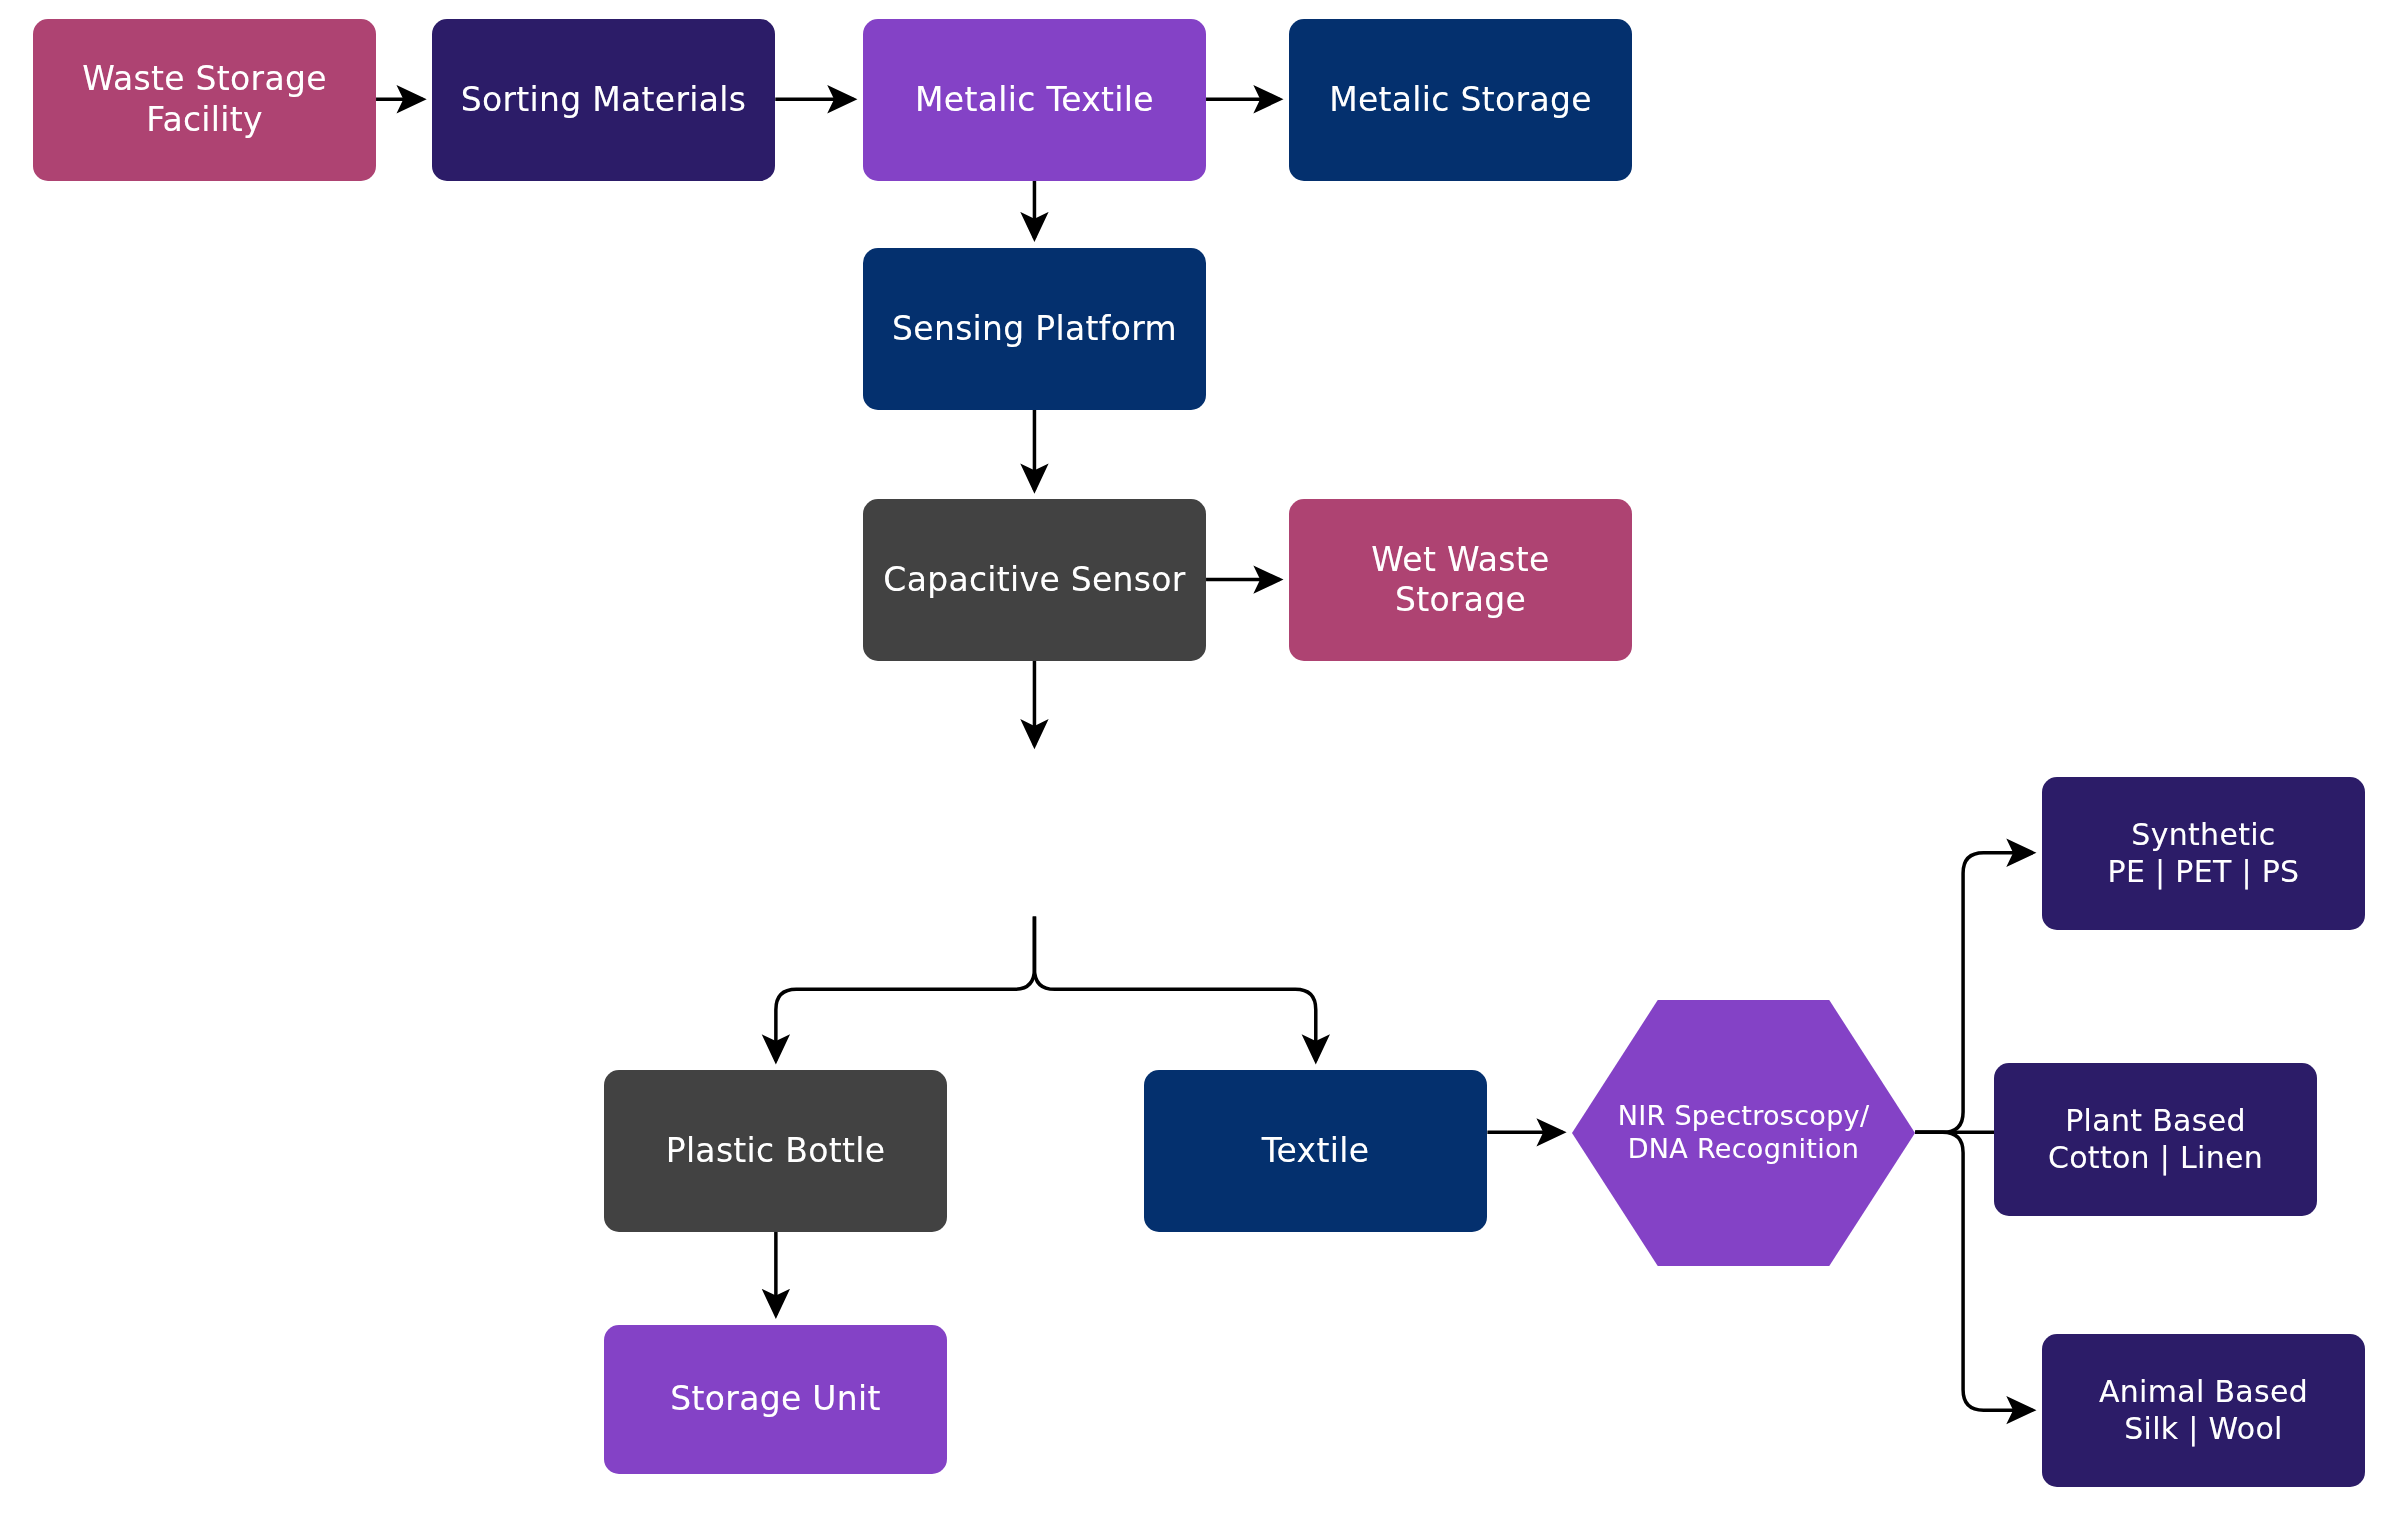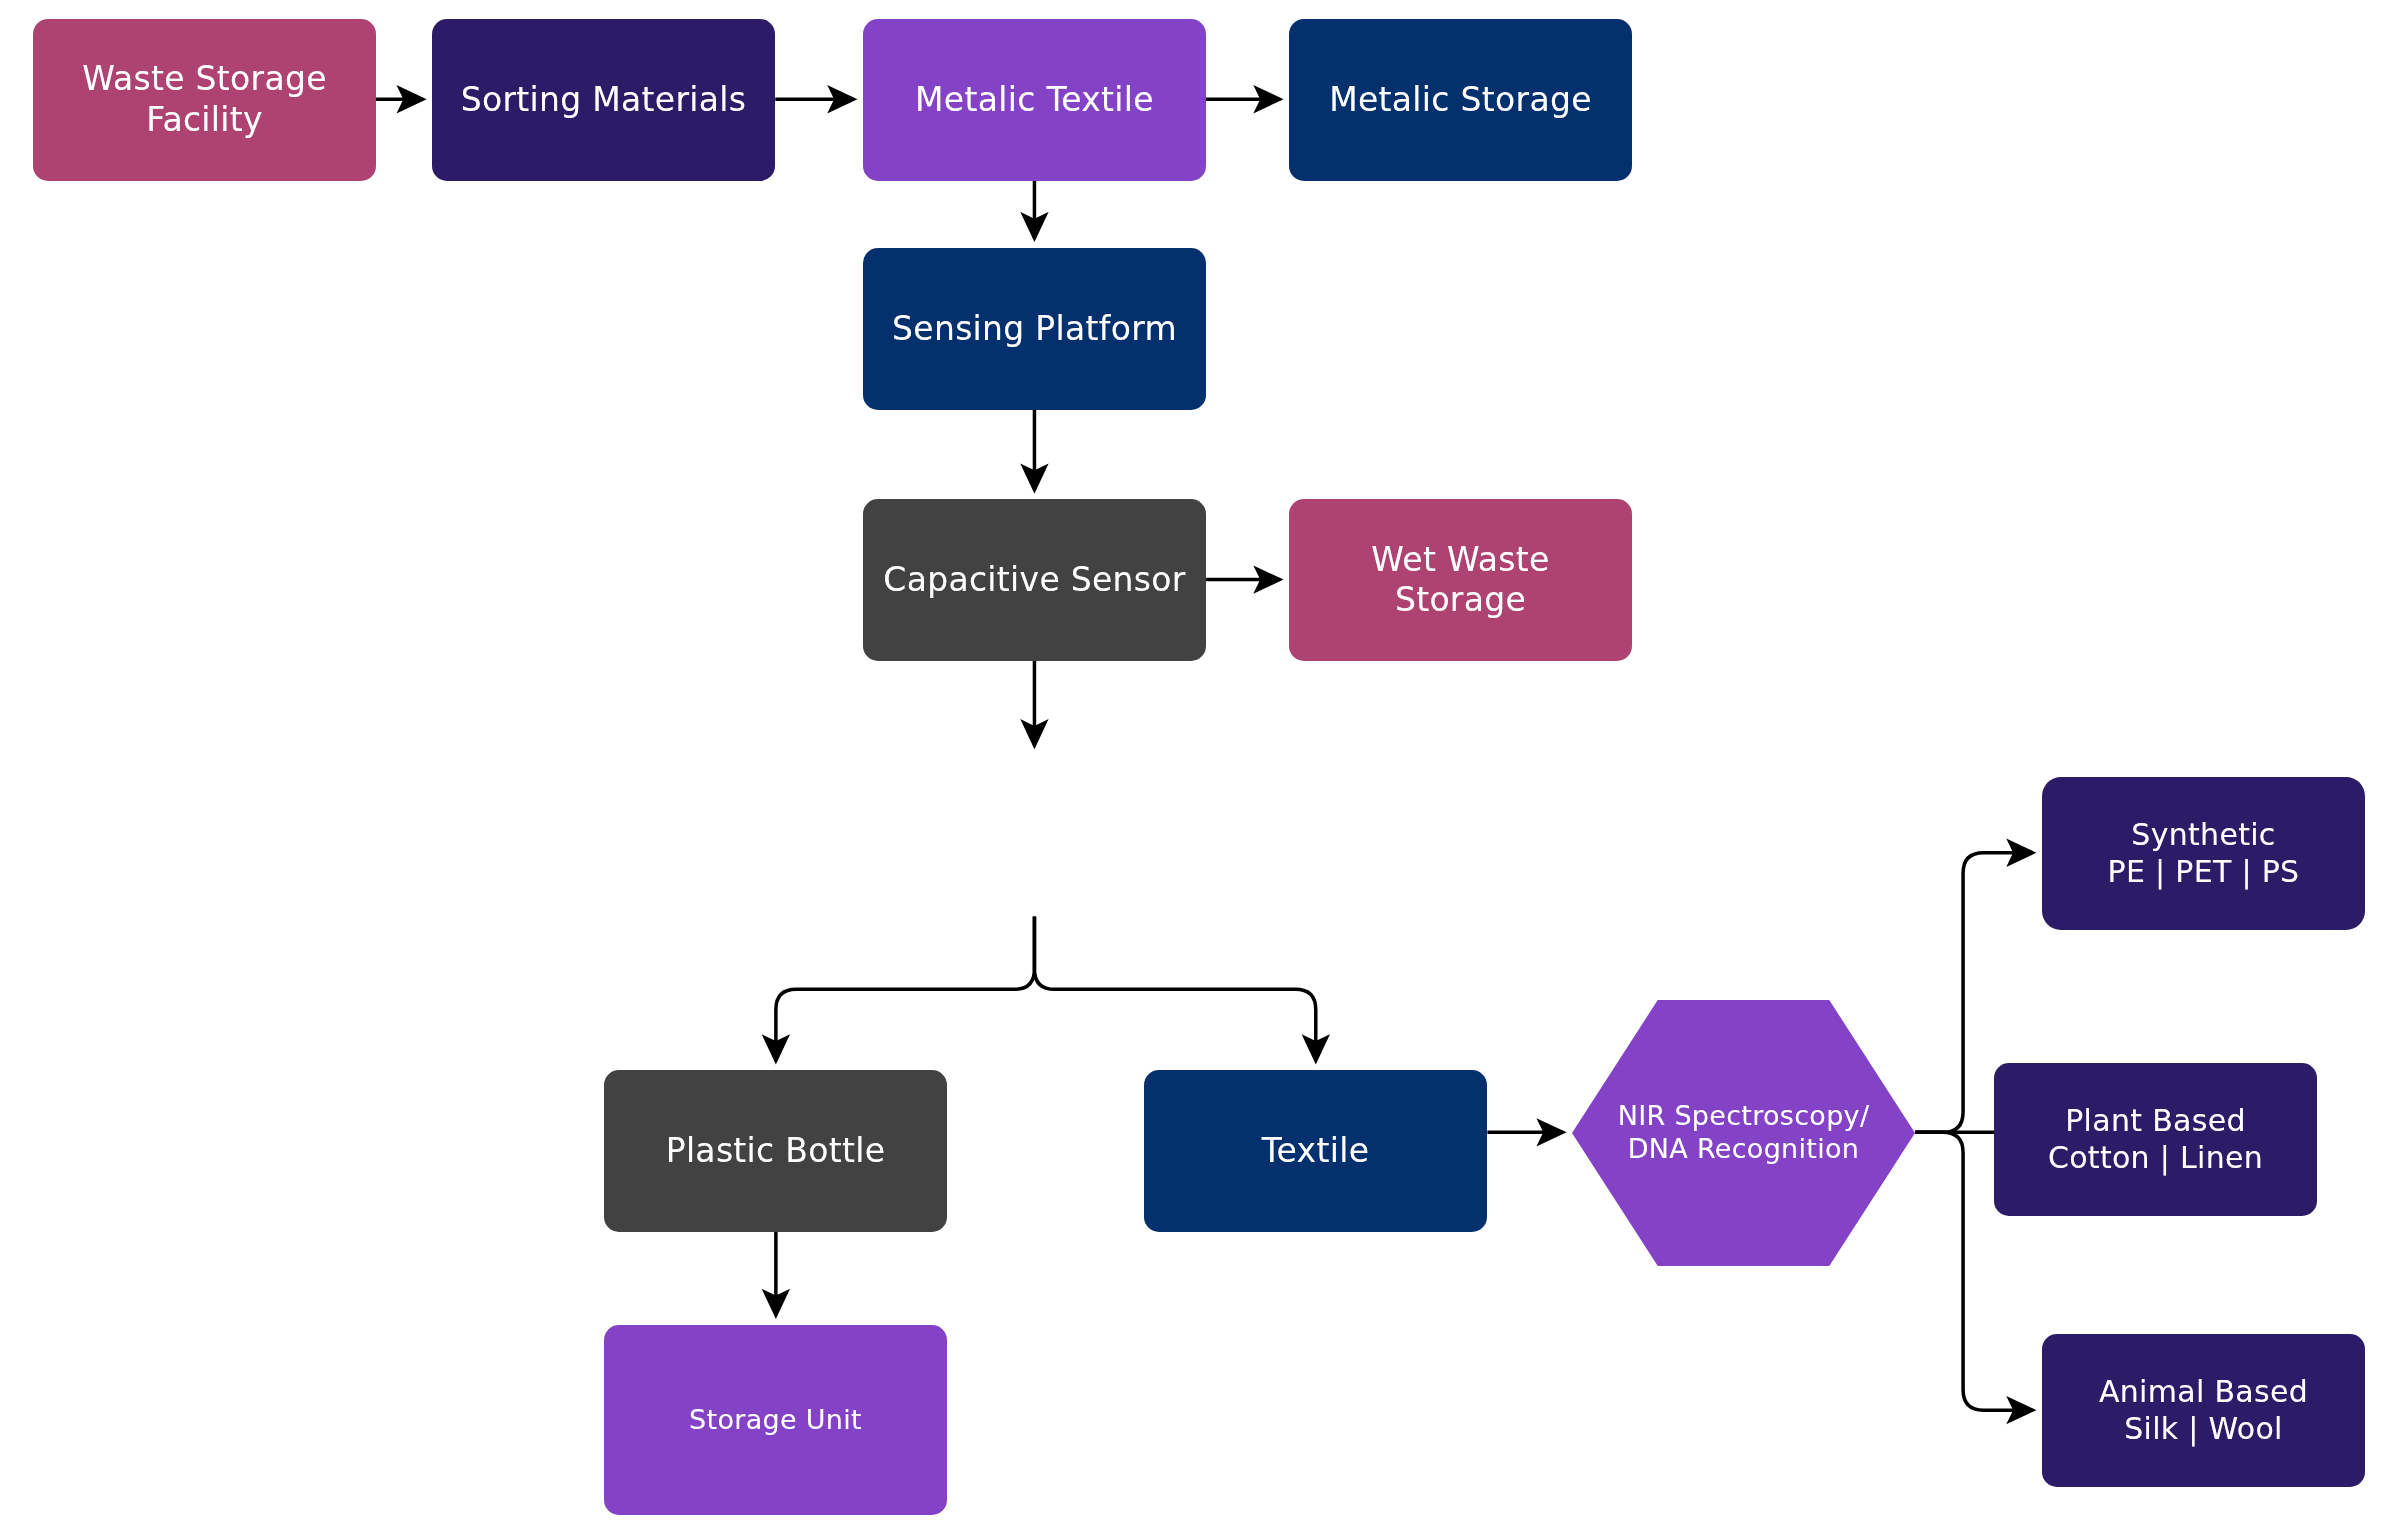--- a/index.html
+++ b/index.html
@@ -123,33 +123,33 @@
 
 
   <div class="node rect" style="left:604px; top:1070px; width:343px; height:162px; background:#424242; font-size:33px;">
     <span class="label">Plastic Bottle</span>
   </div>
 
   <div class="node rect" style="left:1144px; top:1070px; width:343px; height:162px; background:#04306E; font-size:33px;">
     <span class="label">Textile</span>
   </div>
 
-  <div class="node rect" style="left:604px; top:1325px; width:343px; height:190px; background:#8442C6; font-size:27px;">
+  <div class="node rect" style="left:604px; top:1325px; width:343px; height:149px; background:#8442C6; font-size:33px;">
     <span class="label">Storage Unit</span>
   </div>
 
   <div class="node hex" style="left:1572px; top:1000px; width:343px; height:266px; font-size:27px;">
     <svg class="hexshape" viewBox="0 0 588 456" preserveAspectRatio="none" xmlns="http://www.w3.org/2000/svg">
       <polygon points="147,0 441,0 588,228 441,456 147,456 0,228" fill="#8442C6"></polygon>
     </svg>
     <span class="label">NIR Spectroscopy/
 DNA Recognition</span>
   </div>
 
-  <div class="node rect" style="left:2042px; top:777px; width:323px; height:153px; background:#2C1C68; font-size:30px;border-radius:19px;">
+  <div class="node rect" style="left:2042px; top:777px; width:323px; height:153px; background:#2C1C68; font-size:30px;">
     <span class="label">Synthetic
 PE | PET | PS</span>
   </div>
 
   <div class="node rect" style="left:1994px; top:1063px; width:323px; height:153px; background:#2C1C68; font-size:30px;">
     <span class="label">Plant Based
 Cotton | Linen</span>
   </div>
 
   <div class="node rect" style="left:2042px; top:1334px; width:323px; height:153px; background:#2C1C68; font-size:30px;">

